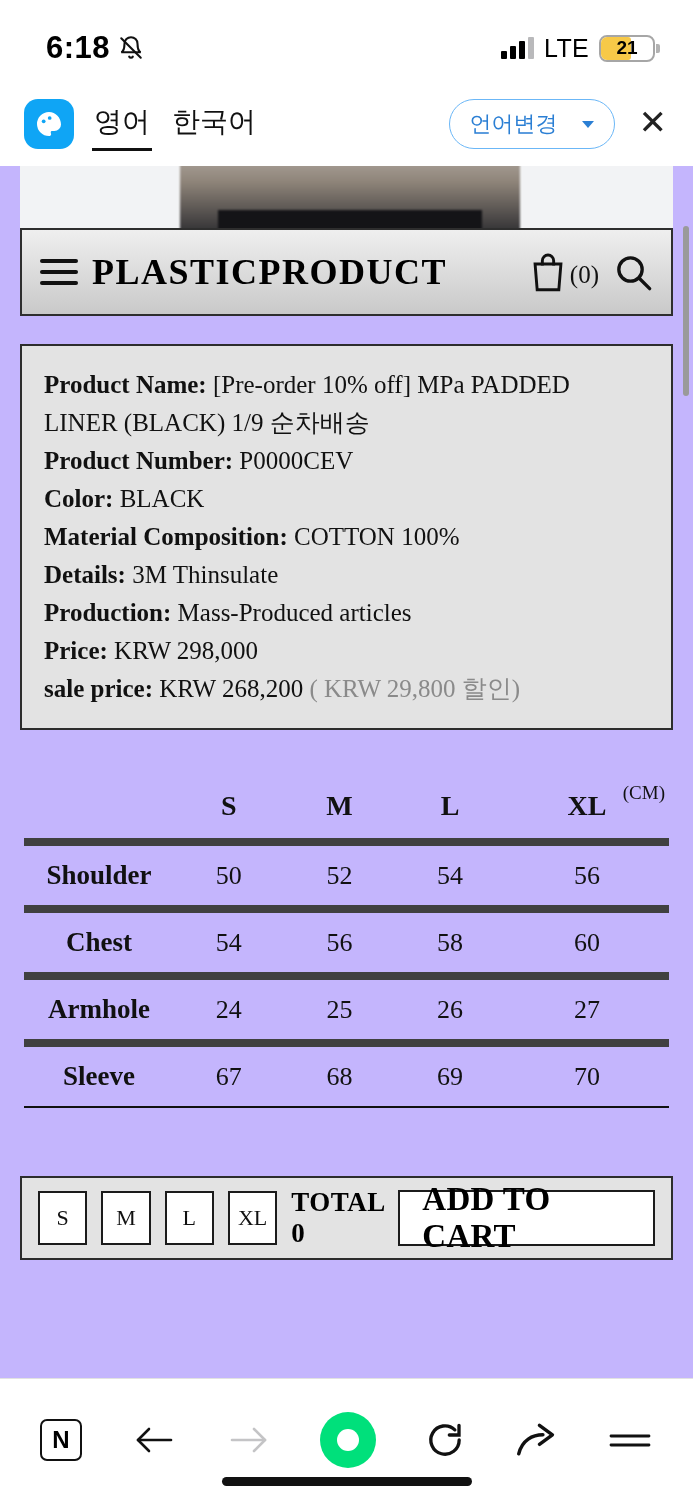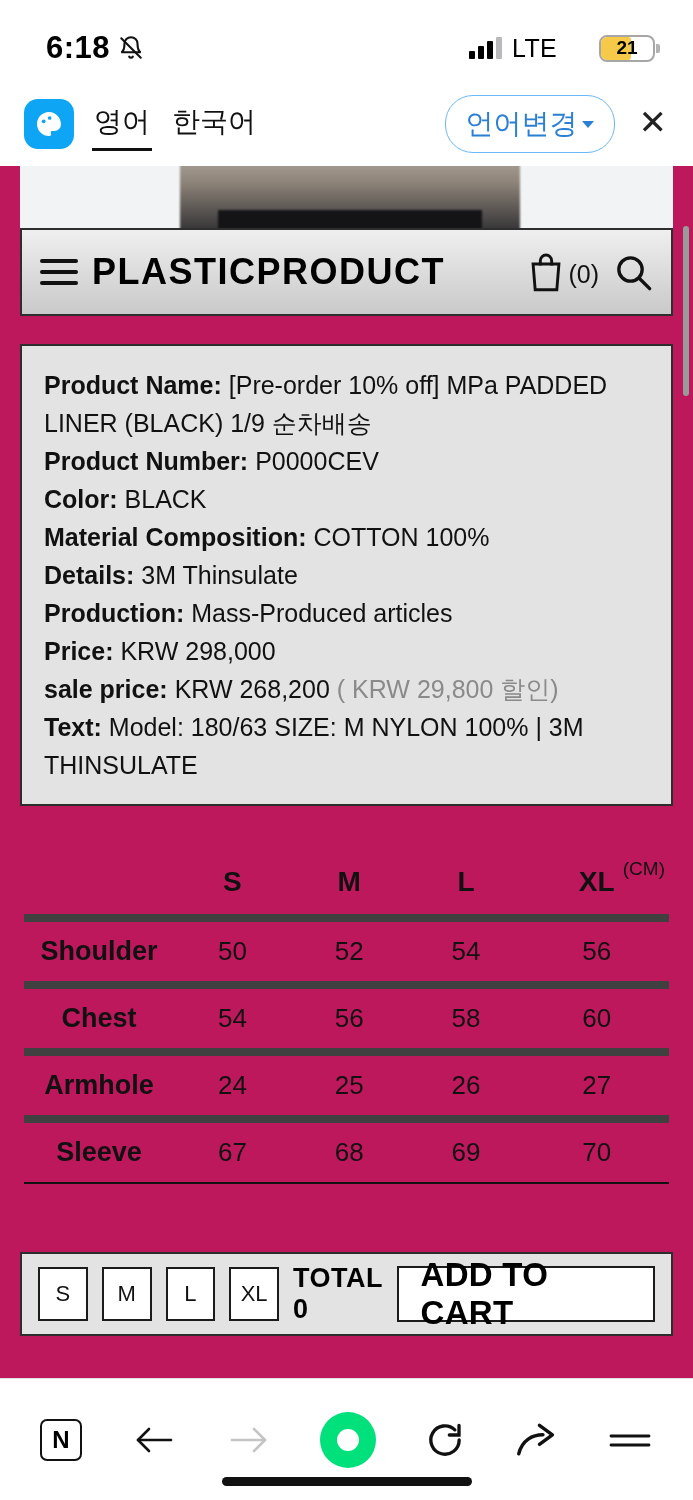--- a/index.html
+++ b/index.html
@@ -22,21 +22,21 @@
   .bell-mute { position: relative; width: 26px; height: 28px; }
   .bell-mute svg { width: 26px; height: 28px; display:block; }
   .status-right { display: flex; align-items: center; gap: 10px; }
   .signal { display: flex; align-items: flex-end; gap: 3px; height: 22px; }
   .signal i { display: block; width: 6px; background: #000; border-radius: 1px; }
   .signal i:nth-child(1) { height: 8px; }
   .signal i:nth-child(2) { height: 13px; }
   .signal i:nth-child(3) { height: 18px; }
   .signal i:nth-child(4) { height: 22px; background: #b9b9bb; }
   .lte { font-size: 25px; font-weight: 500; letter-spacing: .3px; color:#000000; }
-  .battery { position: relative; width: 56px; height: 27px; margin-left: 32px; }
+  .battery { position: relative; width: 56px; height: 27px; }
   .battery .shell {
     position: absolute; inset: 0;
     border: 2px solid rgba(0,0,0,.35); border-radius: 8px;
   }
   .battery .fill {
     position: absolute; left: 2px; top: 2px; bottom: 2px; width: 30px;
     background: #f7c948; border-radius: 6px 3px 3px 6px;
   }
   .battery .nub {
     position: absolute; right: -5px; top: 9px; width: 4px; height: 9px;
@@ -67,27 +67,27 @@
     position: relative; font-weight: 500;
   }
   .lang-tab.active::after {
     content: ""; position: absolute; left: 0; right: 0; bottom: 0;
     height: 3px; background: #111;
   }
   .spacer { flex: 1; }
   .lang-change {
     border: 1.6px solid #6bb7f7; color: #2b7fd4;
     border-radius: 28px; padding: 9px 20px;
-    font-size: 28px; display: flex; align-items: center; gap: 4px; font-family: Liberation Mono, monospace;
+    font-size: 22px; display: flex; align-items: center; gap: 24px; font-family: Liberation Mono, monospace;
   }
   .chev { width: 0; height: 0; border-left: 6px solid transparent; border-right: 6px solid transparent; border-top: 7px solid #2b7fd4; }
   .close-x { font-size: 34px; color: #222; line-height: 1; padding: 0 6px 4px; }
 
   
-  .page { position: relative; height: 1212px; overflow: hidden; background: #be185d; }
+  .page { position: relative; height: 1212px; overflow: hidden; background: #c4b5fd; font-family: Liberation Serif, serif; }
 
   .hero {
     position: relative; height: 148px; margin: 0 20px;
     background: #f2f3f5; overflow: hidden;
   }
   .hero .photo {
     position: absolute; left: 160px; top: -40px; width: 340px; height: 200px;
     background: linear-gradient(180deg,#cfc8c2 0%, #8e8479 28%, #2b2b2f 55%, #17171a 100%);
     filter: blur(1.2px);
   }
@@ -287,24 +287,20 @@
     </p>
     <p>
       <b>Price:</b>
       <span>KRW 298,000</span>
     </p>
     <p>
       <b>sale price:</b>
       <span>KRW 268,200</span>
       <span class="muted">( KRW 29,800 할인)</span>
     </p>
-    <p>
-      <b>Text:</b>
-      <span>Model: 180/63 SIZE: M NYLON 100% | 3M THINSULATE</span>
-    </p>
   </div>
 
   <div class="sizewrap">
     <div class="cm-unit">(CM)</div>
     <table>
       <thead>
         <tr>
           <th class="blank"></th>
           <th>S</th>
           <th>M</th>

